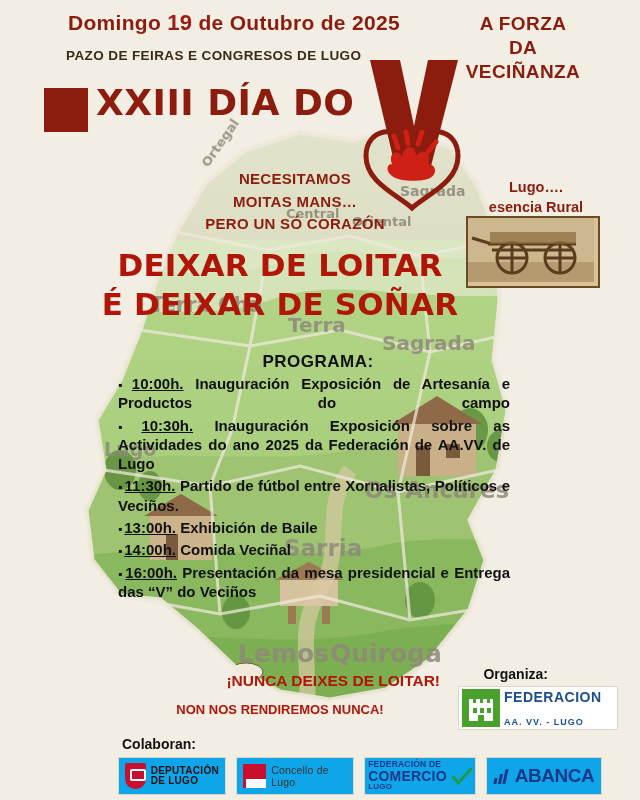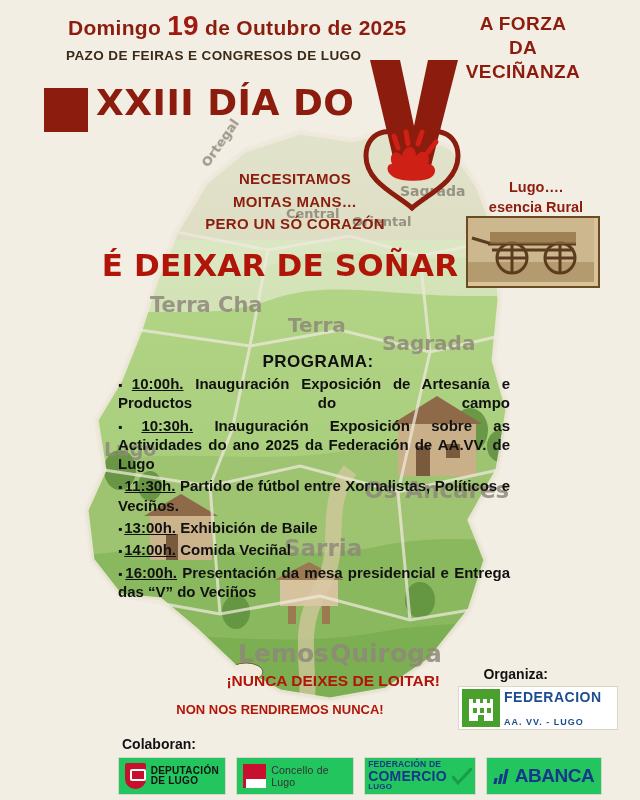--- a/index.html
+++ b/index.html
@@ -33,21 +33,21 @@
   .hdr-date {
     position: absolute;
     left: 68px; top: 10px;
     color: #8c1d0e;
     font-size: 21px;
     font-weight: bold;
     letter-spacing: .3px;
     white-space: nowrap;
   }
   .hdr-date .big {
-    font-size: 28px;
+    font-size: 22px;
     color: #a01a10;
   }
   .hdr-venue {
     position: absolute;
     left: 66px; top: 48px;
     color: #3a2a18;
     font-size: 13.5px;
     font-weight: bold;
     letter-spacing: .4px;
     white-space: nowrap;
@@ -251,21 +251,21 @@
   .logos-row {
     position: absolute;
     left: 118px; top: 756px;
     width: 510px;
     height: 40px;
     display: flex;
     gap: 10px;
     align-items: center;
   }
   .logo-box {
-    background: #22c55e;
+    background: #0ea5e9;
     border: 1px solid #dcd6c9;
     height: 38px;
     display: flex;
     align-items: center;
     justify-content: center;
     gap: 5px;
     padding: 0 6px;
     box-sizing: border-box;
   }
   .logo-dep { width: 108px; }
@@ -494,20 +494,21 @@
         <circle cx="92" cy="40" r="15"></circle>
         <path d="M20,26 L108,26 M24,32 L106,32"></path>
         <path d="M44,25 L44,55 M92,25 L92,55 M29,40 L59,40 M77,40 L107,40"></path>
         <path d="M4,20 L24,26"></path>
       </g>
       <rect x="22" y="14" width="86" height="12" fill="#8a6a3c" opacity=".7"></rect>
     </svg>
   </div>
 
   <div class="headline">
+    <div>DEIXAR DE LOITAR</div>
     <div>É DEIXAR DE SOÑAR</div>
   </div>
 
   <div class="programa-title">PROGRAMA:</div>
   <div class="programa">
     <div class="p-item just">
       <span class="bullet">▪</span><span class="hour">10:00h.</span> <span>Inauguración Exposición de Artesanía e Productos do campo</span>
     </div>
     <div class="p-item">
       <span class="bullet">▪</span><span class="hour">10:30h.</span> <span>Inauguración Exposición sobre as Actividades do ano 2025 da Federación de AA.VV. de Lugo</span>

